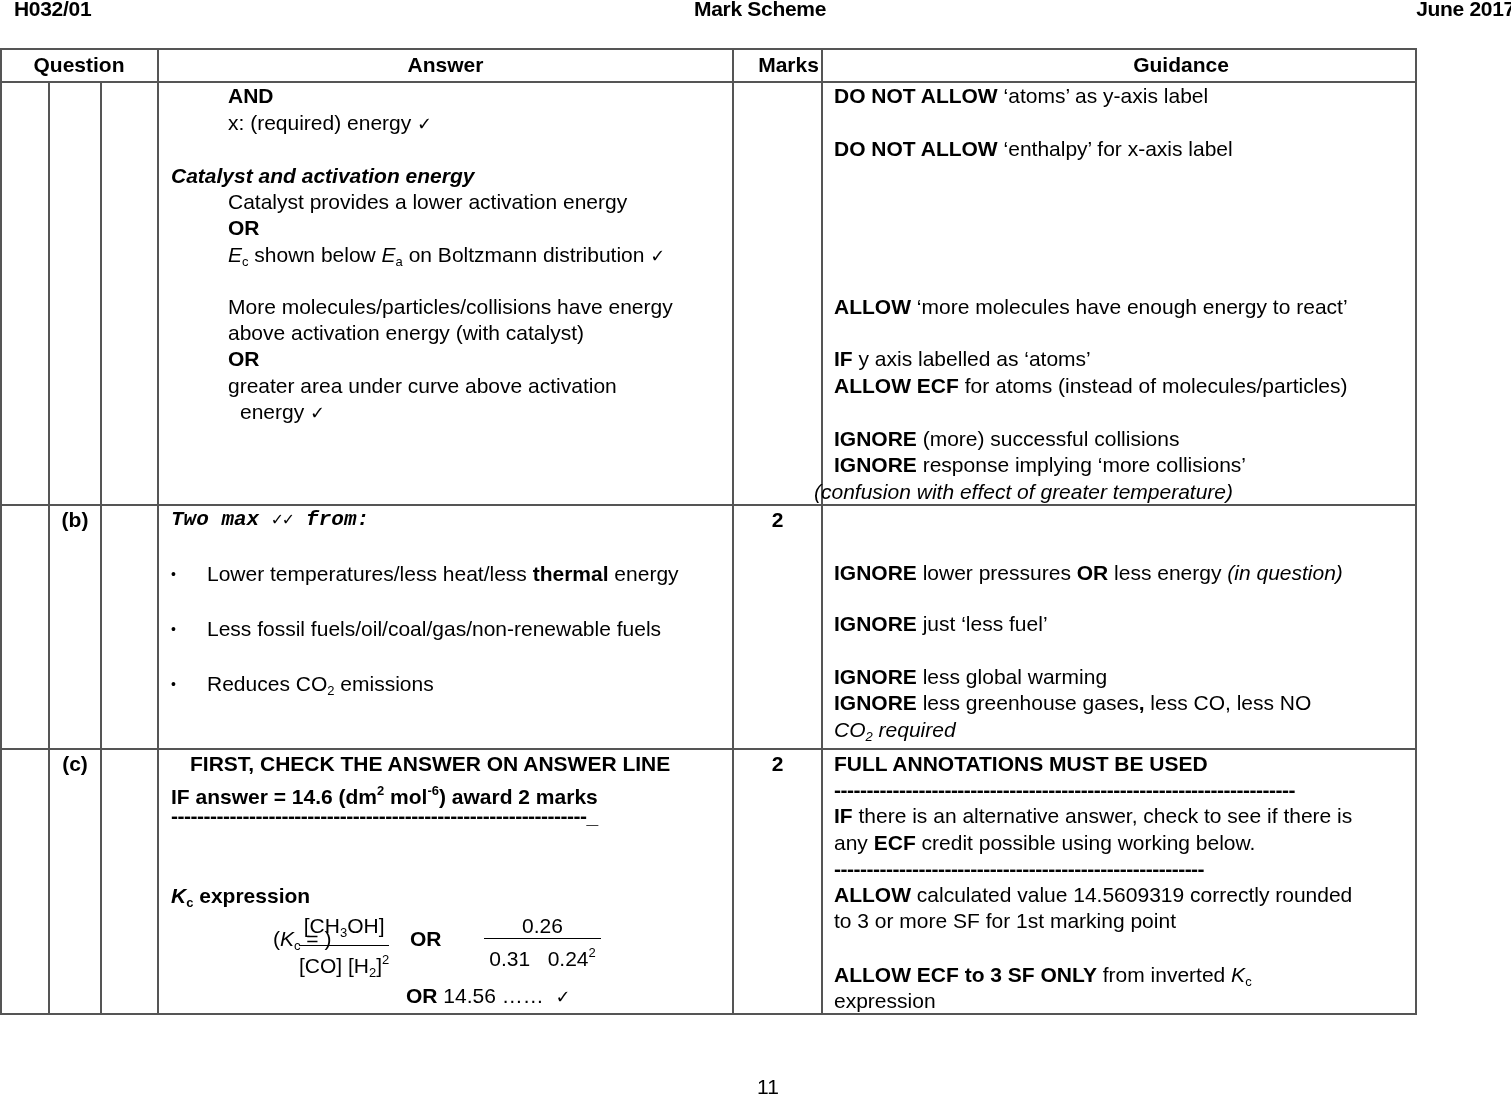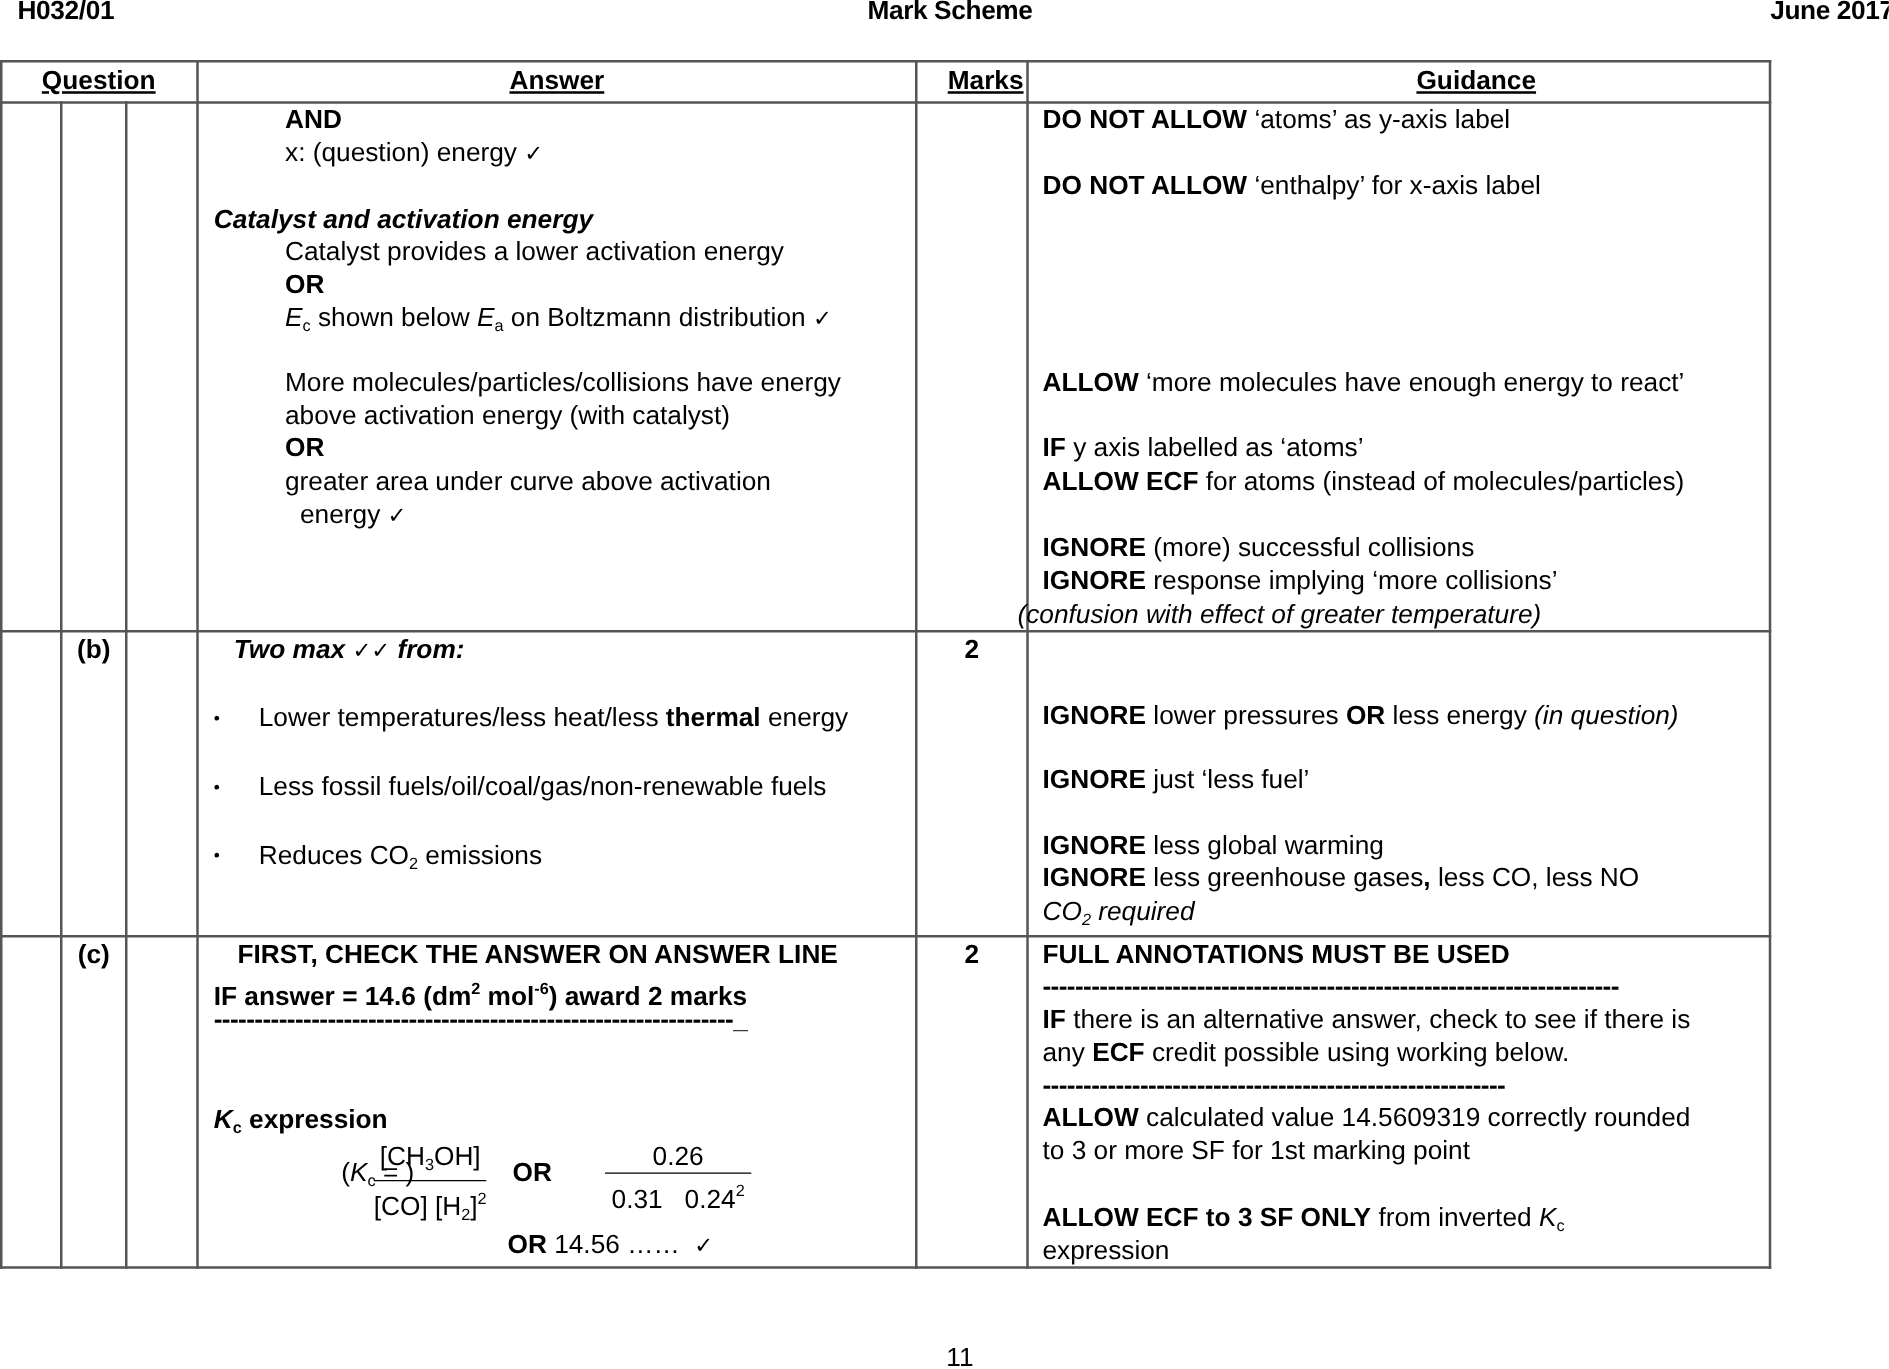--- a/index.html
+++ b/index.html
@@ -11,21 +11,21 @@
   .hdr.left { left: 14px; }
   .hdr.center { left: 0; width: 1520px; text-align: center; }
   .hdr.right { right: -4px; }
 
   .grid { position: absolute; left: 0; top: 0; width: 1511px; height: 1095px; pointer-events: none; }
   .grid .h, .grid .v { position: absolute; background: #555; }
   .grid .h { height: 2px; }
   .grid .v { width: 2px; }
 
   .cell { position: absolute; font-size: 21px; line-height: 26px; white-space: nowrap; }
-  .th { position: absolute; font-size: 21px; font-weight: bold; text-align: center; top: 53px; text-decoration: underline; }
+  .th { position: absolute; font-size: 21px; font-weight: bold; text-align: center; top: 53px; }
   b, .b { font-weight: bold; }
   i, .i { font-style: italic; }
   .sub { font-size: 13px; vertical-align: -4px; }
   .sup { font-size: 13px; vertical-align: 9px; }
   .tick { font-size: 18px; }
   .bullet { display: inline-block; width: 36px; font-size: 14px; vertical-align: 2px; }
 
   .frac { position: absolute; font-size: 21px; text-align: center; }
   .frac .num { display: block; padding: 0 2px; border-bottom: 1.5px solid #000; line-height: 25px; }
   .frac .den { display: block; line-height: 27px; }
@@ -58,21 +58,21 @@
 </div>
 
 <div class="th" style="left:0;width:158px;">Question</div>
 <div class="th" style="left:158px;width:575px;">Answer</div>
 <div class="th" style="left:733px;width:111px;">Marks</div>
 <div class="th" style="left:822px;width:718px;">Guidance</div>
 
 <div>
   <div class="cell b" style="left:228px;top:83px;">AND</div>
   <div class="cell" style="left:228px;top:110px;">
-    <span>x: (question) energy</span>
+    <span>x: (required) energy</span>
     <span class="tick">✓</span>
   </div>
   <div class="cell b i" style="left:171px;top:163px;">Catalyst and activation energy</div>
   <div class="cell" style="left:228px;top:189px;">Catalyst provides a lower activation energy</div>
   <div class="cell b" style="left:228px;top:215px;">OR</div>
   <div class="cell" style="left:228px;top:242px;">
     <span class="i">E</span><span class="sub">c</span><span> shown below </span><span class="i">E</span><span class="sub">a</span><span> on Boltzmann distribution</span>
     <span class="tick">✓</span>
   </div>
   <div class="cell" style="left:228px;top:294px;">More molecules/particles/collisions have energy</div>
@@ -91,21 +91,21 @@
   <div class="cell" style="left:834px;top:373px;"><b>ALLOW ECF</b><span> for atoms (instead of molecules/particles)</span></div>
   <div class="cell" style="left:834px;top:426px;"><b>IGNORE</b><span> (more) successful collisions</span></div>
   <div class="cell" style="left:834px;top:452px;"><b>IGNORE</b><span> response implying ‘more collisions’</span></div>
   <div class="cell i" style="left:814px;top:479px;">(confusion with effect of greater temperature)</div>
 </div>
 
 <div>
   <div class="cell b" style="left:49px;width:52px;text-align:center;top:507px;">(b)</div>
   <div class="cell b" style="left:733px;width:89px;text-align:center;top:507px;">2</div>
 
-  <div class="cell b i" style="left:187px;top:507px;">
+  <div class="cell b i" style="left:171px;top:507px;font-family:Liberation Mono, monospace;">
     <span>Two max </span><span class="tick" style="font-style:normal;font-weight:normal;">✓✓</span><span> from:</span>
   </div>
   <div class="cell" style="left:171px;top:561px;">
     <span class="bullet">•</span><span>Lower temperatures/less heat/less </span><b>thermal</b><span> energy</span>
   </div>
   <div class="cell" style="left:171px;top:616px;">
     <span class="bullet">•</span><span>Less fossil fuels/oil/coal/gas/non-renewable fuels</span>
   </div>
   <div class="cell" style="left:171px;top:671px;">
     <span class="bullet">•</span><span>Reduces CO</span><span class="sub">2</span><span> emissions</span>

